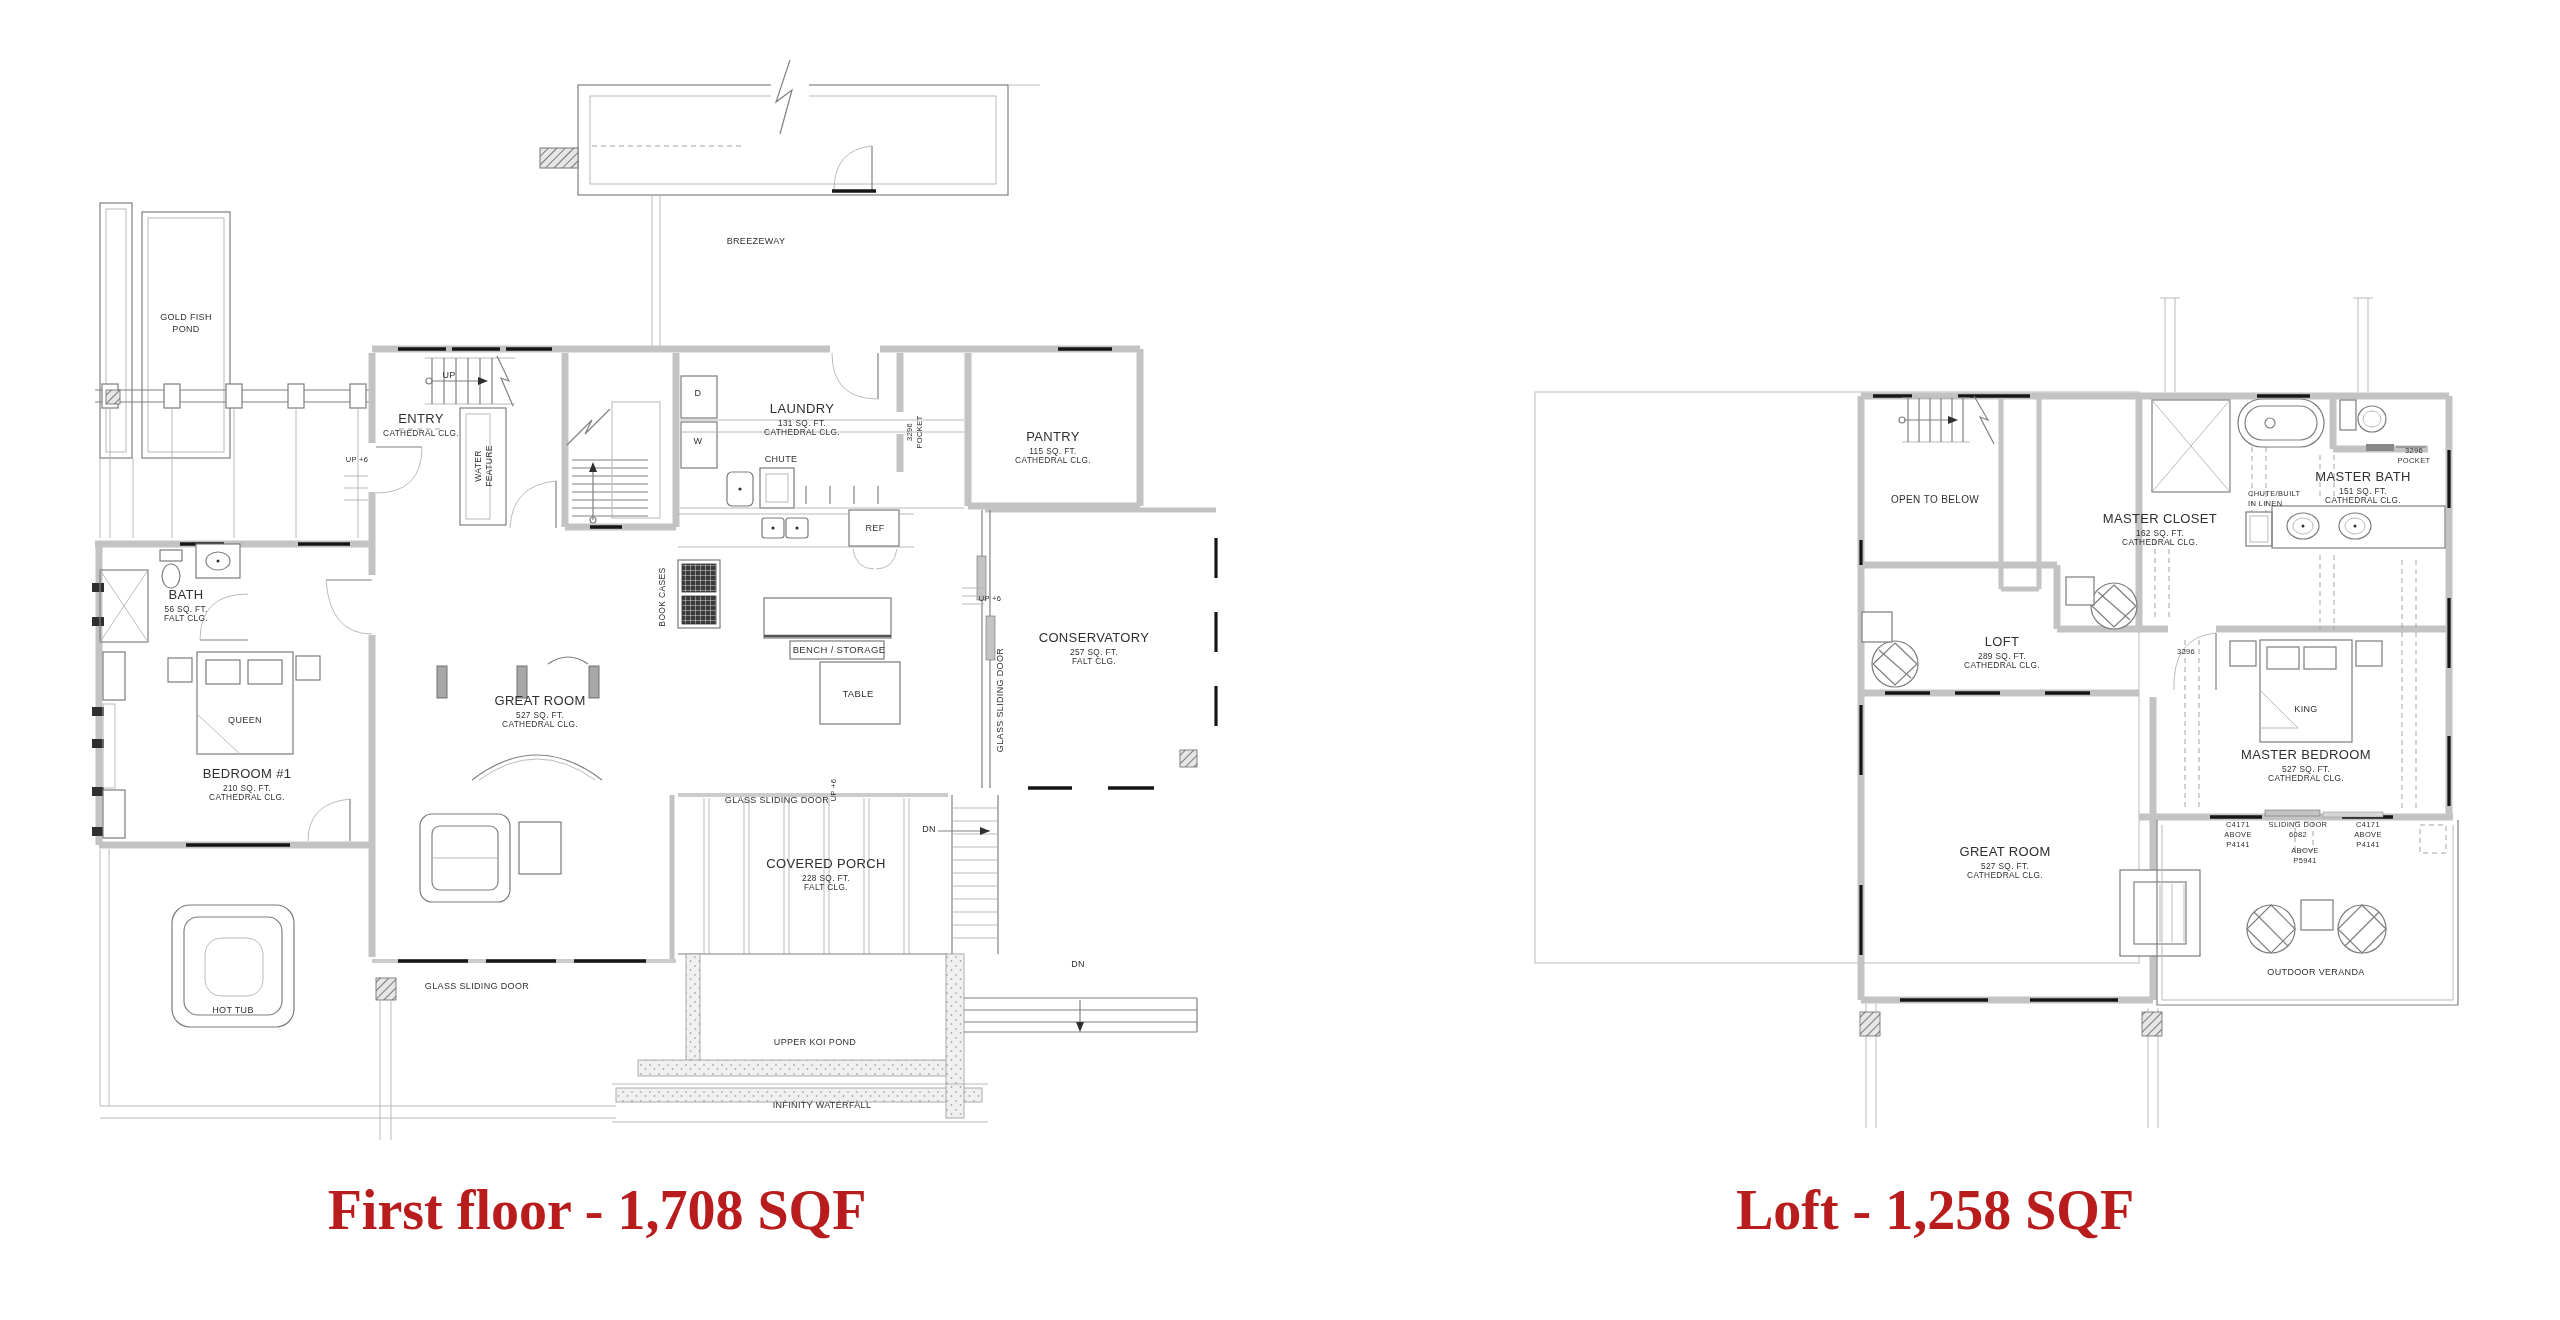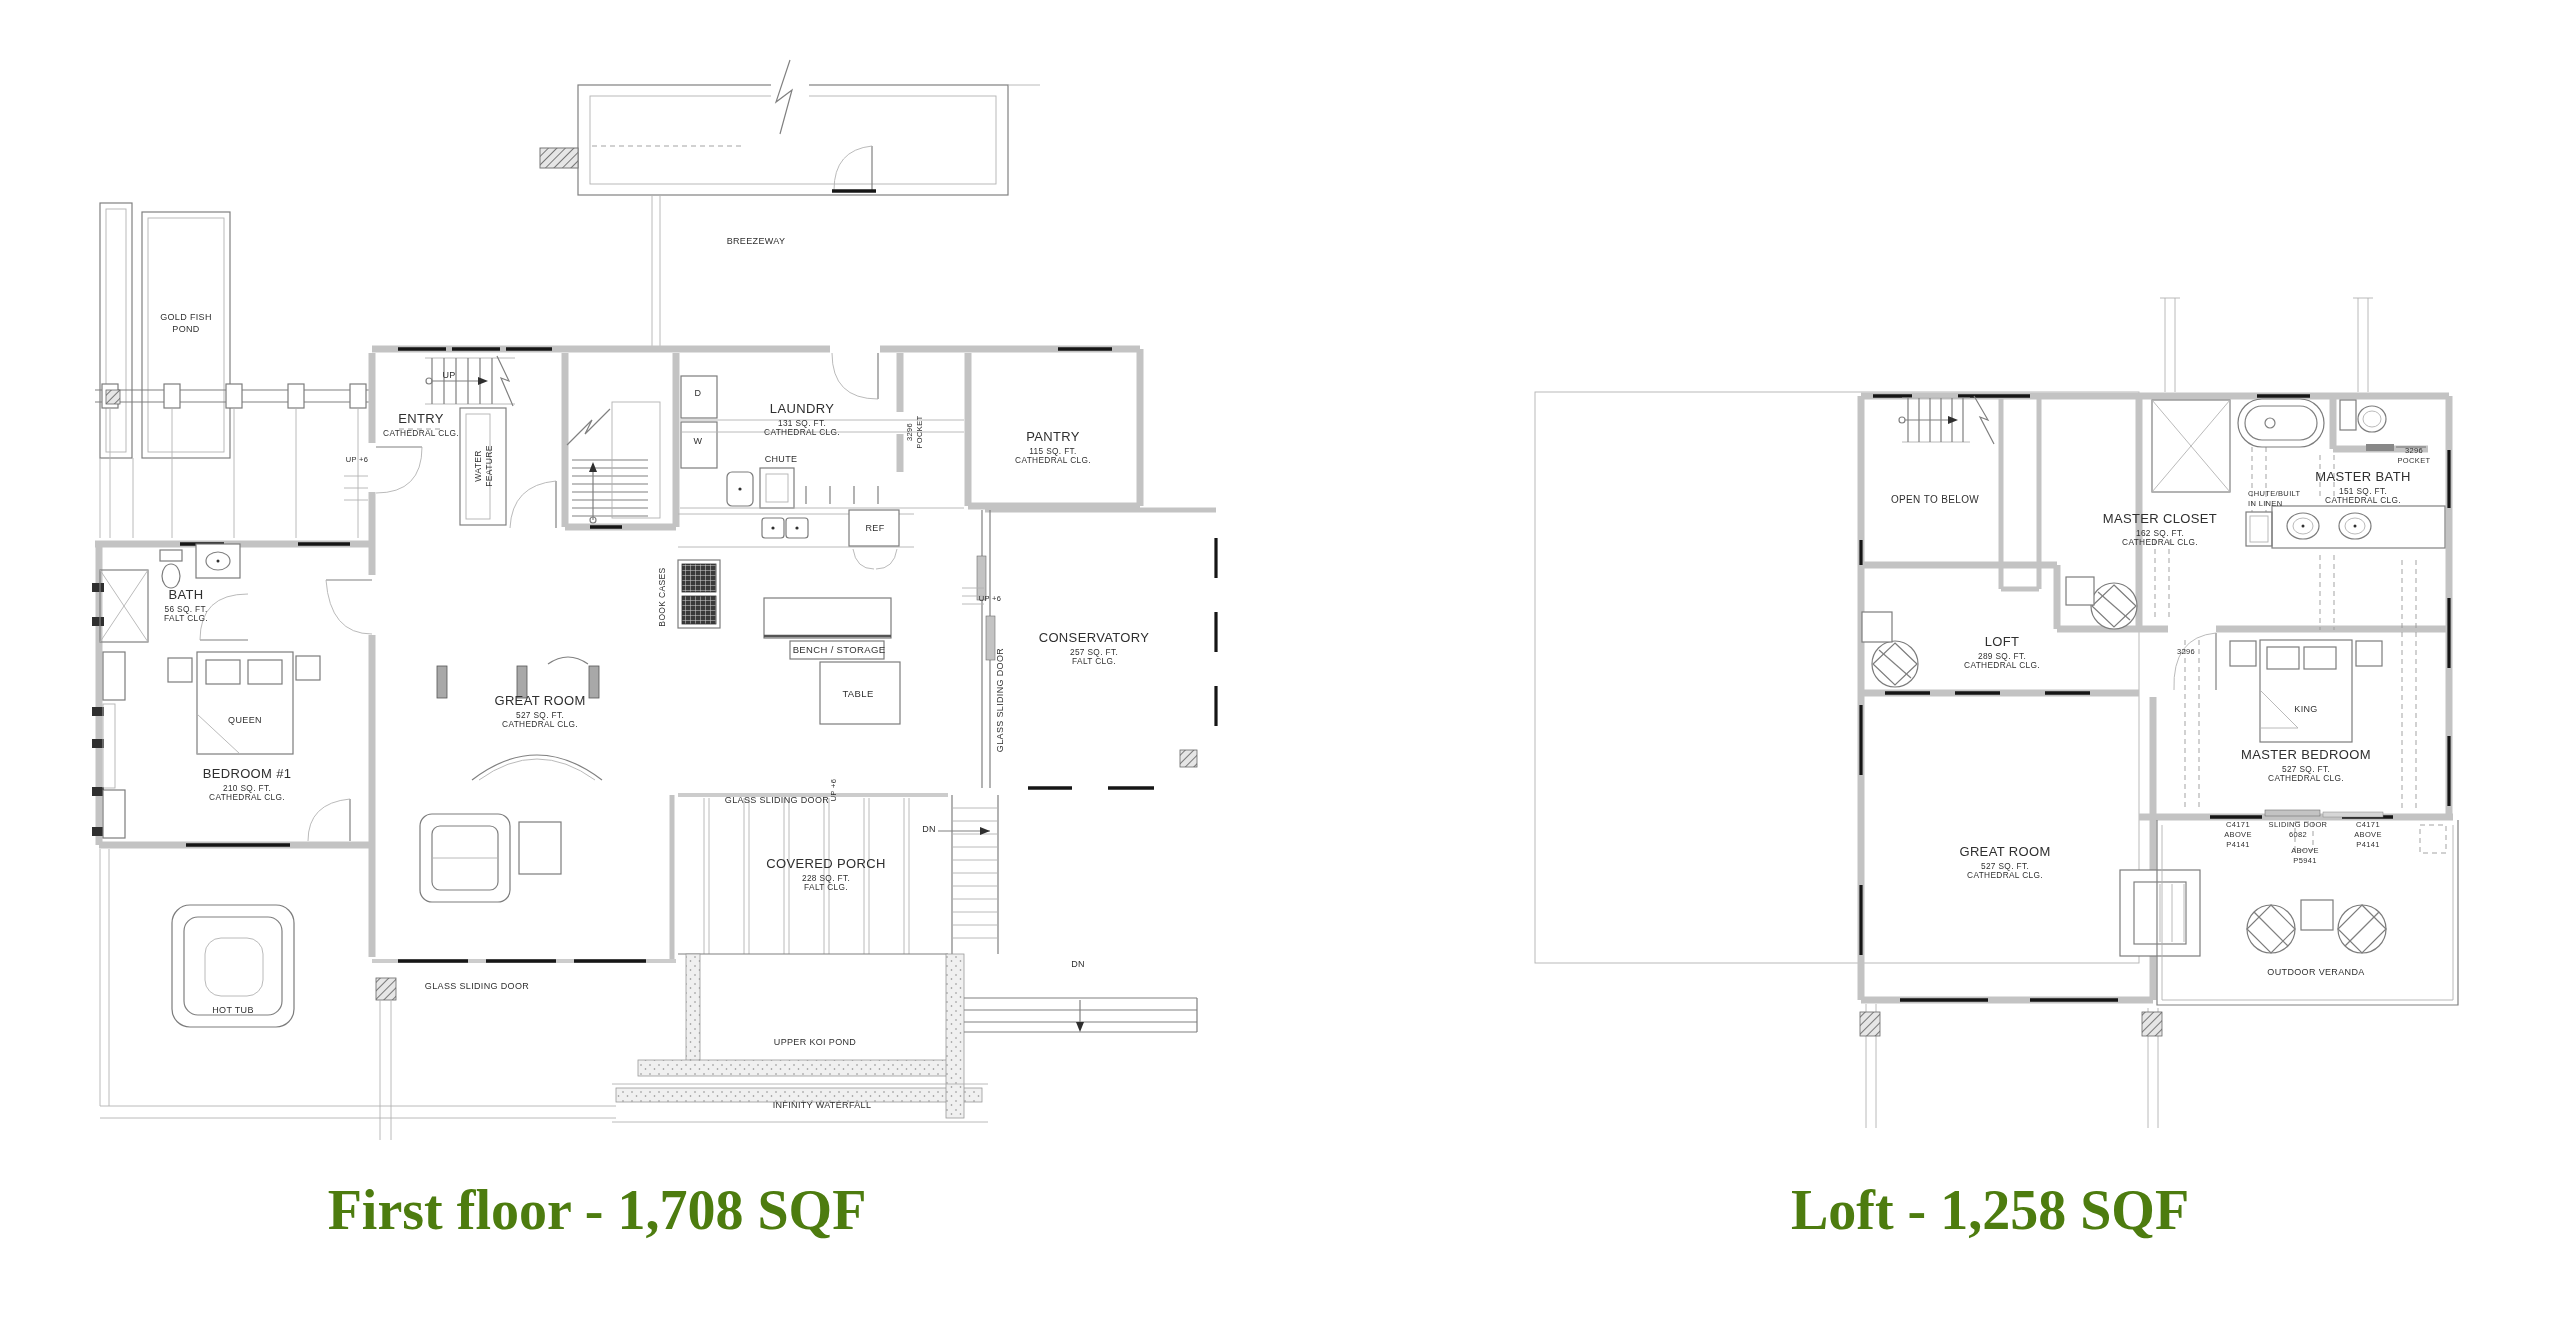--- a/index.html
+++ b/index.html
@@ -13,21 +13,21 @@
   .blk {stroke:#161616;stroke-width:3.6;fill:none;}
   .blkv{stroke:#161616;stroke-width:3.2;fill:none;}
   .ln  {stroke:#808080;stroke-width:1.2;fill:none;}
   .ln2 {stroke:#b2b2b2;stroke-width:.9;fill:none;}
   .furn{stroke:#7c7c7c;stroke-width:1.2;fill:#ffffff;}
   .dash{stroke:#999999;stroke-width:.9;fill:none;stroke-dasharray:5 4;}
   .dk  {fill:#2f2f2f;stroke:none;}
   .gry {fill:#c3c3c3;stroke:#6e6e6e;stroke-width:.6;}
   .post{fill:#a8a8a8;stroke:#555;stroke-width:.8;}
   .title{position:absolute;transform:translateX(-50%);font-family:"Liberation Serif",serif;
-         font-weight:bold;font-size:56px;color:#4d7c0f;white-space:nowrap;}
+         font-weight:bold;font-size:56px;color:#b91c1c;white-space:nowrap;}
 </style>
 </head>
 <body>
 
 <div id="page">
 <svg width="2560" height="1320" viewBox="0 0 2560 1320">
   <defs>
     <pattern id="diag" width="6" height="6" patternUnits="userSpaceOnUse" patternTransform="rotate(45)">
       <rect width="6" height="6" fill="#e6e6e6"></rect>
           <line x1="0" y1="0" x2="0" y2="6" stroke="#777" stroke-width="2"></line>
@@ -380,14 +380,14 @@
           <text x="2238" y="827" text-anchor="middle"><tspan x="2238" dy="0" font-size="7.5">C4171</tspan><tspan x="2238" dy="10" font-size="7.5">ABOVE</tspan><tspan x="2238" dy="10" font-size="7.5">P4141</tspan></text>
           <text x="2298" y="827" text-anchor="middle"><tspan x="2298" dy="0" font-size="7.5">SLIDING DOOR</tspan><tspan x="2298" dy="10" font-size="7.5">6082</tspan></text>
           <text x="2305" y="853" text-anchor="middle"><tspan x="2305" dy="0" font-size="7.5">ABOVE</tspan><tspan x="2305" dy="10" font-size="7.5">P5941</tspan></text>
           <text x="2368" y="827" text-anchor="middle"><tspan x="2368" dy="0" font-size="7.5">C4171</tspan><tspan x="2368" dy="10" font-size="7.5">ABOVE</tspan><tspan x="2368" dy="10" font-size="7.5">P4141</tspan></text>
           <text x="2316" y="975" text-anchor="middle"><tspan x="2316" dy="0" font-size="9">OUTDOOR VERANDA</tspan></text>
         </g>
   </g>
 </svg>
 
 <div class="title" style="left:597px;top:1178px;">First floor - 1,708 SQF</div>
-<div class="title" style="left:1990px;top:1178px;">Loft - 1,258 SQF</div>
+<div class="title" style="left:1935px;top:1178px;">Loft - 1,258 SQF</div>
 </div>
 
 </body></html>

